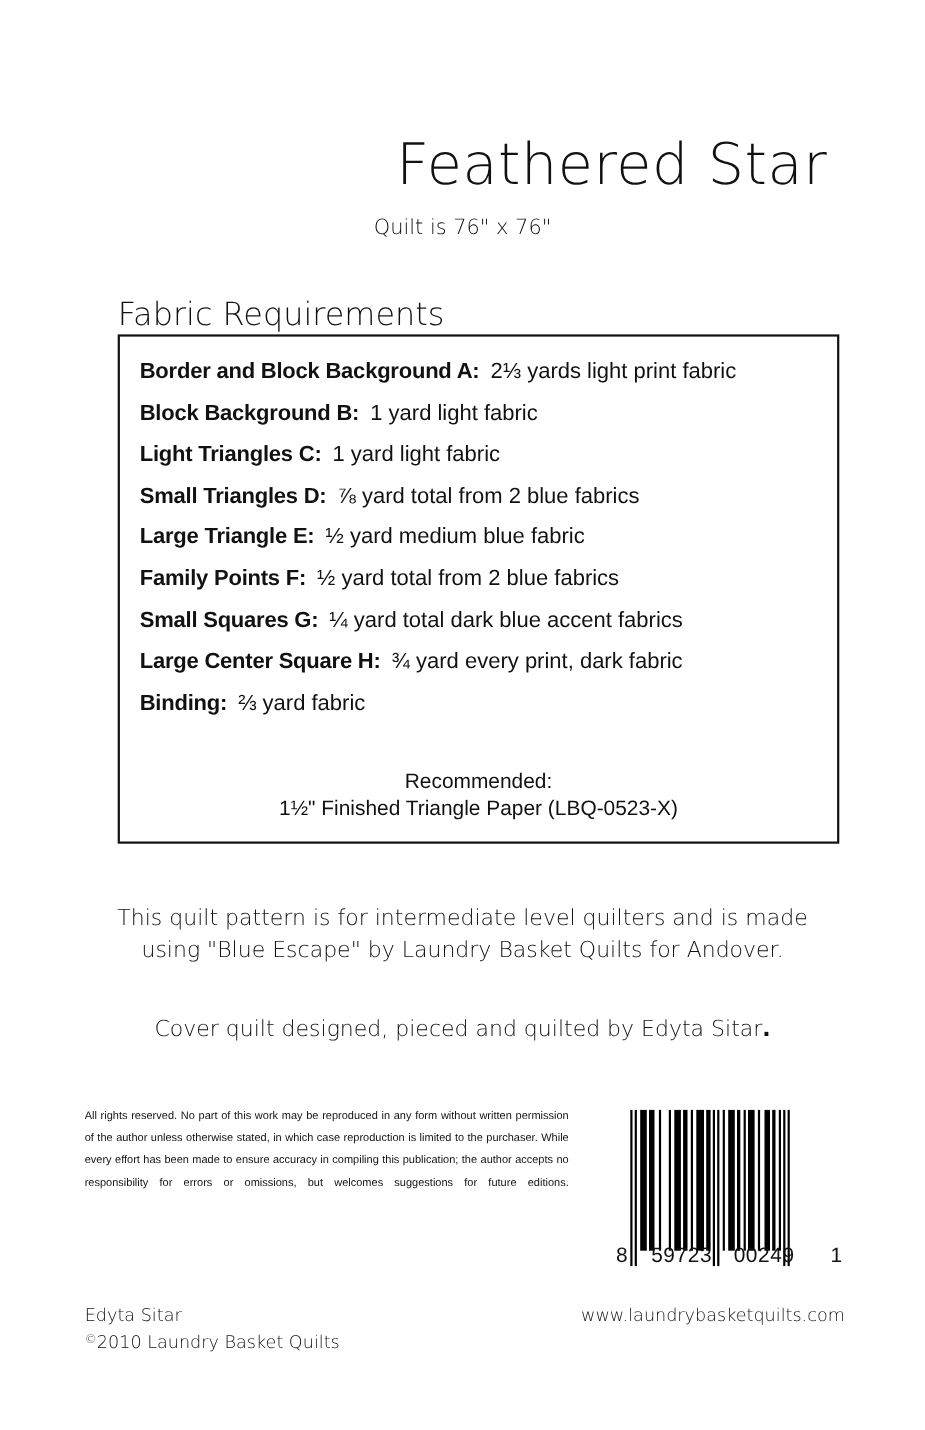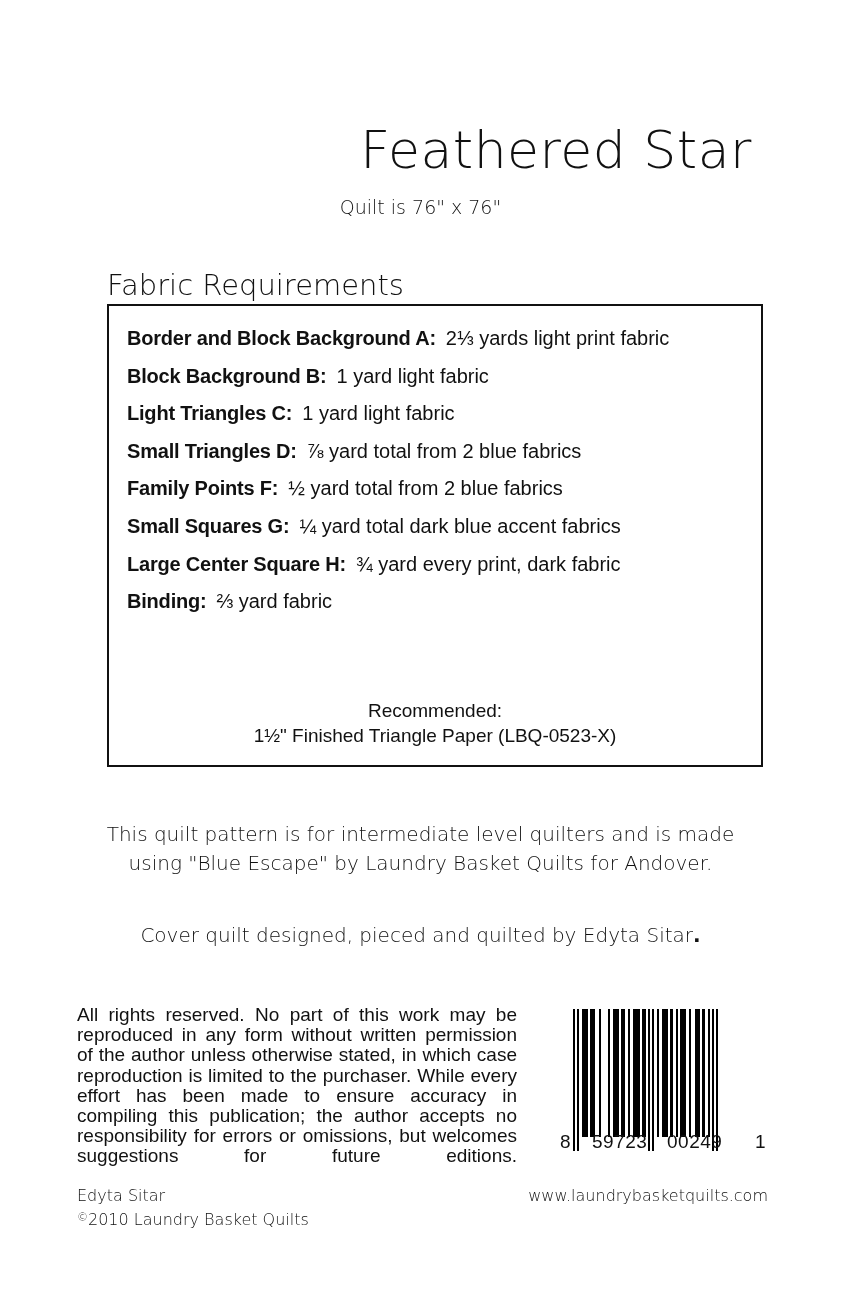--- a/index.html
+++ b/index.html
@@ -101,21 +101,21 @@
       line-height: 28px;
       font-weight: 300;
     }
     .credit b { font-weight: bold; }
     .legal {
       position: absolute;
       left: 77px;
       top: 1005px;
       width: 440px;
       font-family: "Liberation Sans", sans-serif;
-      font-size: 19px;
+      font-size: 10px;
       line-height: 20.2px;
       text-align: justify;
       text-align-last: justify;
     }
     .barcode {
       position: absolute;
       left: 557px;
       top: 1003px;
       width: 216px;
       height: 150px;
@@ -177,20 +177,21 @@
   <div class="subtitle">Quilt is 76" x 76"</div>
 
   <div class="req-heading">Fabric Requirements</div>
 
   <div class="req-box">
     <ul class="req-list">
       <li class="req-item"><span class="req-label">Border and Block Background A:</span><span class="req-value">2⅓ yards light print fabric</span></li>
       <li class="req-item"><span class="req-label">Block Background B:</span><span class="req-value">1 yard light fabric</span></li>
       <li class="req-item"><span class="req-label">Light Triangles C:</span><span class="req-value">1 yard light fabric</span></li>
       <li class="req-item"><span class="req-label">Small Triangles D:</span><span class="req-value">⅞ yard total from 2 blue fabrics</span></li>
+      <li class="req-item"><span class="req-label">Large Triangle E:</span><span class="req-value">½ yard medium blue fabric</span></li>
       <li class="req-item"><span class="req-label">Family Points F:</span><span class="req-value">½ yard total from 2 blue fabrics</span></li>
       <li class="req-item"><span class="req-label">Small Squares G:</span><span class="req-value">¼ yard total dark blue accent fabrics</span></li>
       <li class="req-item"><span class="req-label">Large Center Square H:</span><span class="req-value">¾ yard every print, dark fabric</span></li>
       <li class="req-item"><span class="req-label">Binding:</span><span class="req-value">⅔ yard fabric</span></li>
     </ul>
     <div class="recommended">
       <div>Recommended:</div>
       <div>1½" Finished Triangle Paper (LBQ-0523-X)</div>
     </div>
   </div>

